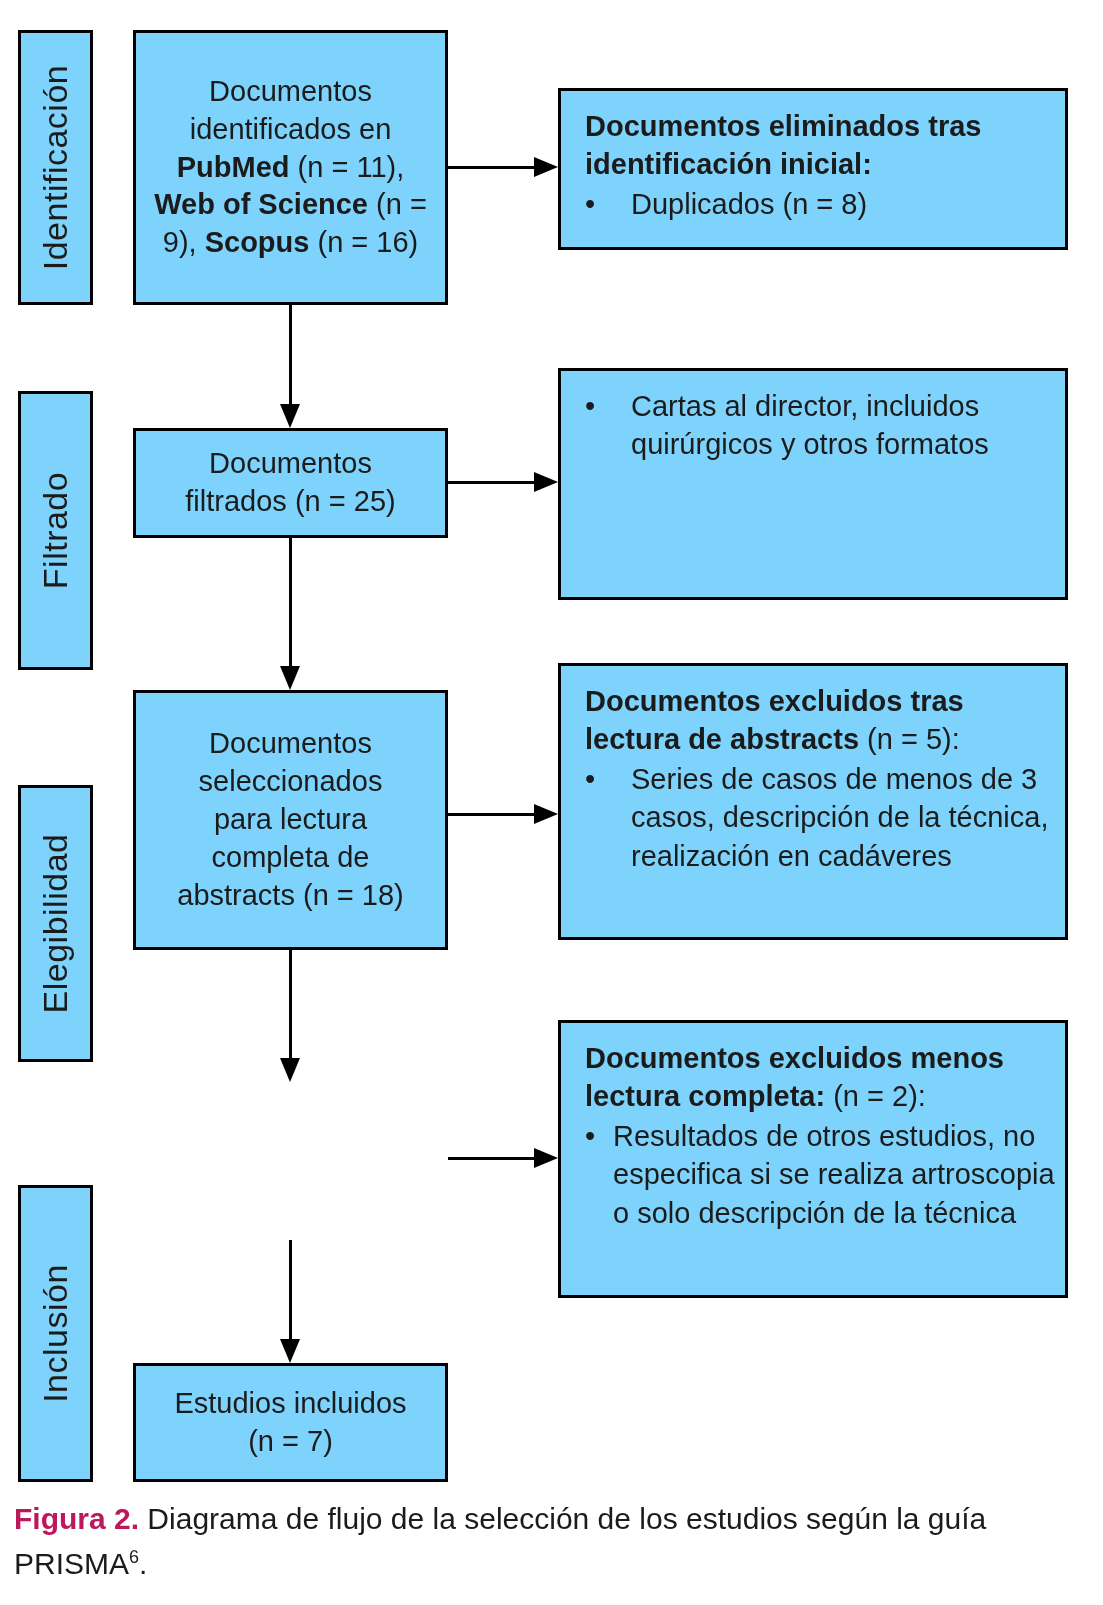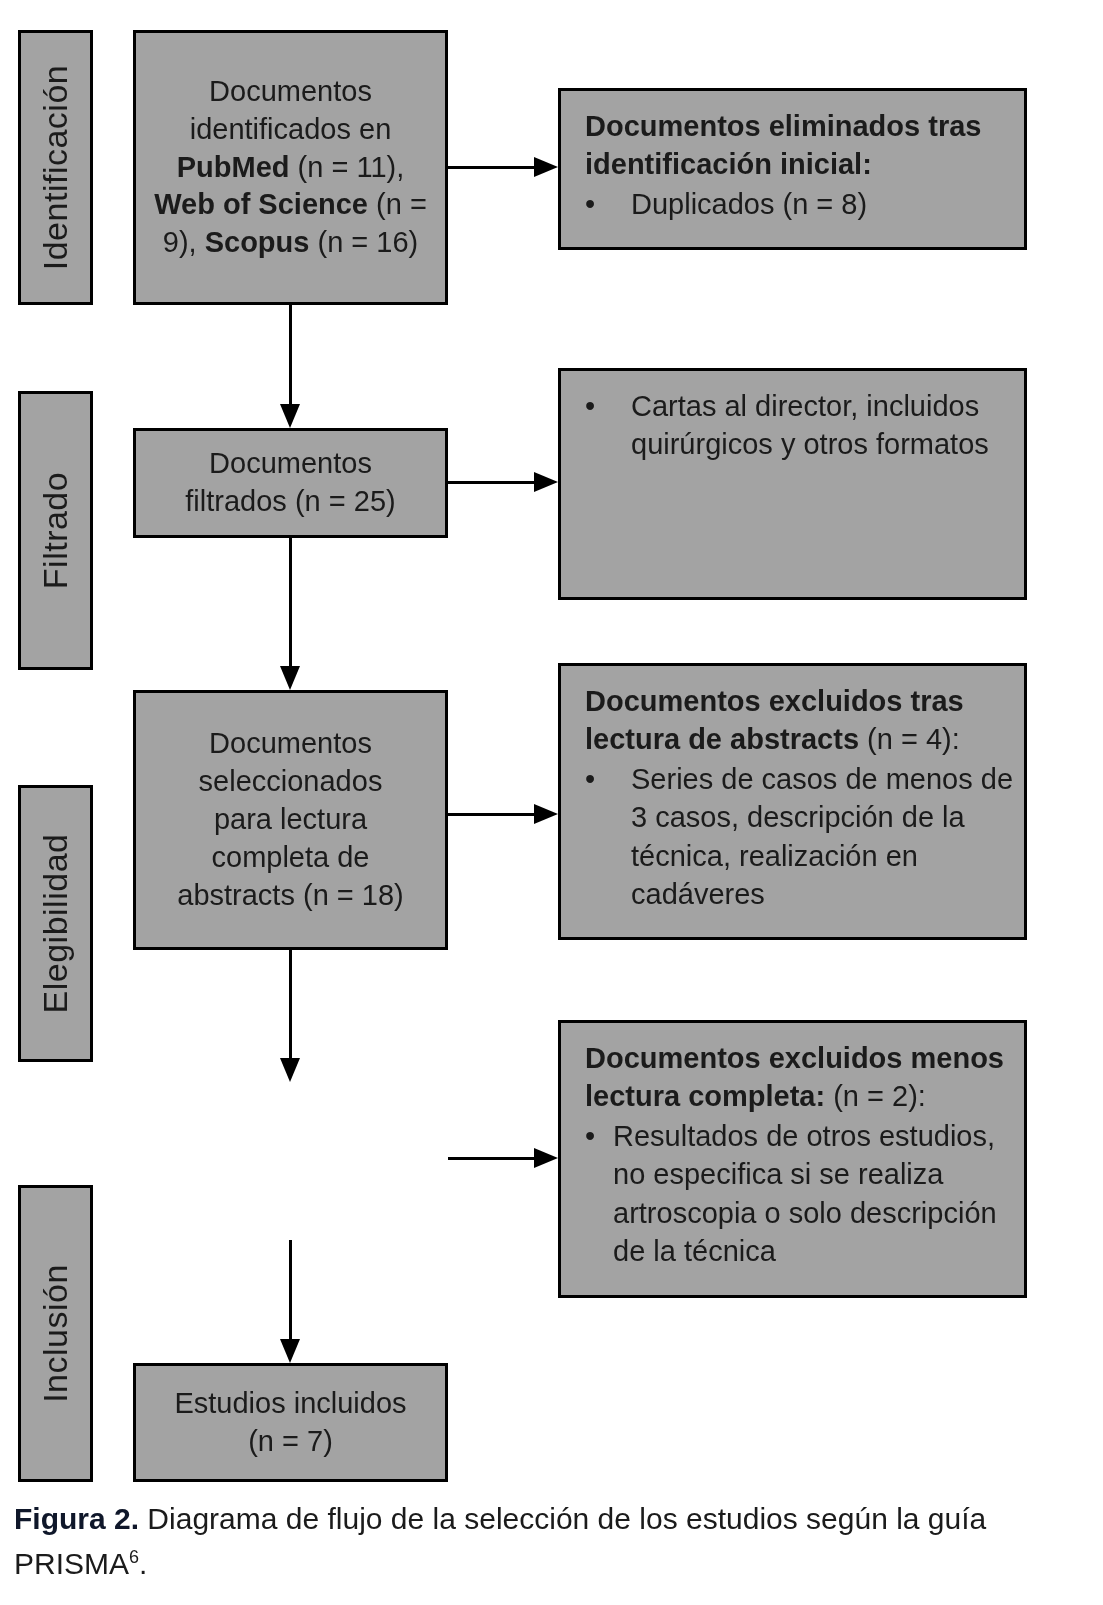--- a/index.html
+++ b/index.html
@@ -8,21 +8,21 @@
     width:1103px;
     height:1605px;
     background:#ffffff;
     font-family:"Liberation Sans","DejaVu Sans",sans-serif;
     color:#1b1b1b;
     overflow:hidden;
   }
   .box{
     position:absolute;
     border:3px solid #000;
-    background:#a3a3a3;
+    background:#7dd3fc;
     box-sizing:border-box;
   }
   
   .stage{
     left:18px;
     width:75px;
     display:flex;
     align-items:center;
     justify-content:center;
   }
@@ -40,21 +40,21 @@
     align-items:center;
     justify-content:center;
     text-align:center;
     font-size:29px;
     line-height:1.31;
   }
   .flow .inner{display:inline-block;}
   
   .side{
     left:558px;
-    width:469px;
+    width:510px;
     padding:16px 10px 10px 24px;
     font-size:29px;
     line-height:1.315;
   }
   .side .heading{margin-bottom:2px;}
   .b{font-weight:700;}
   .bullet-row{
     display:grid;
     grid-template-columns:46px 1fr;
   }
@@ -78,21 +78,21 @@
   }
   
   .caption{
     position:absolute;
     left:14px;
     top:1496px;
     width:1040px;
     font-size:30px;
     line-height:1.5;
   }
-  .caption .label{color:#0f172a;font-weight:700;}
+  .caption .label{color:#be185d;font-weight:700;}
   .caption sup{font-size:60%;line-height:0;}
 </style>
 </head>
 <body>
 
 <div class="canvas">
 
   <div class="box stage" style="top:30px;height:275px;">
     <span class="vtext">Identificación</span>
   </div>
@@ -128,21 +128,21 @@
   </div>
 
   <div class="box side" style="top:368px;height:232px;">
     <div class="bullet-row">
       <span class="bullet-glyph">•</span>
       <span>Cartas al director, incluidos quirúrgicos y otros formatos</span>
     </div>
   </div>
 
   <div class="box side" style="top:663px;height:277px;">
-    <div class="heading"><span class="b">Documentos excluidos tras lectura de abstracts</span><span> (n = 4):</span></div>
+    <div class="heading"><span class="b">Documentos excluidos tras lectura de abstracts</span><span> (n = 5):</span></div>
     <div class="bullet-row">
       <span class="bullet-glyph">•</span>
       <span>Series de casos de menos de 3 casos, descripción de la técnica, realización en cadáveres</span>
     </div>
   </div>
 
   <div class="box side" style="top:1020px;height:278px;">
     <div class="heading"><span class="b">Documentos excluidos menos lectura completa:</span><span> (n = 2):</span></div>
     <div class="bullet-row tight">
       <span class="bullet-glyph">•</span>

